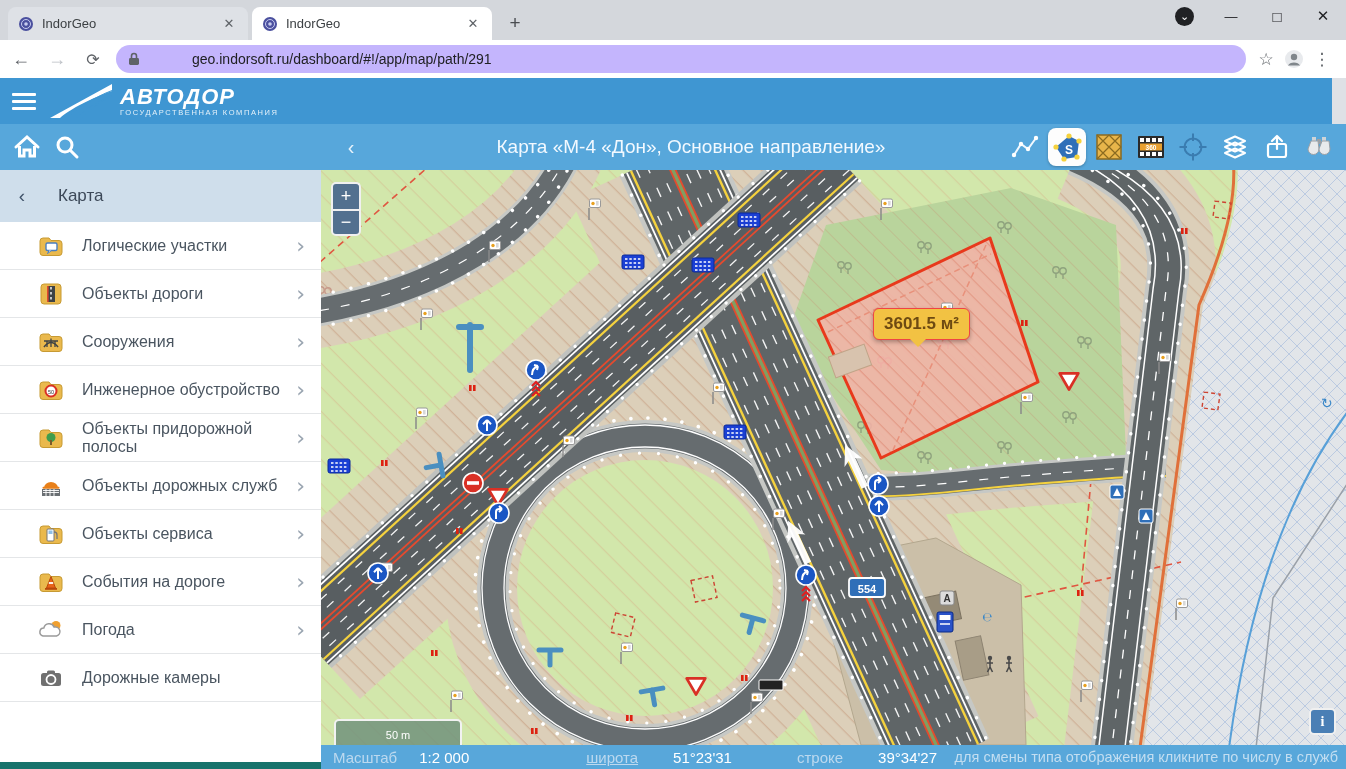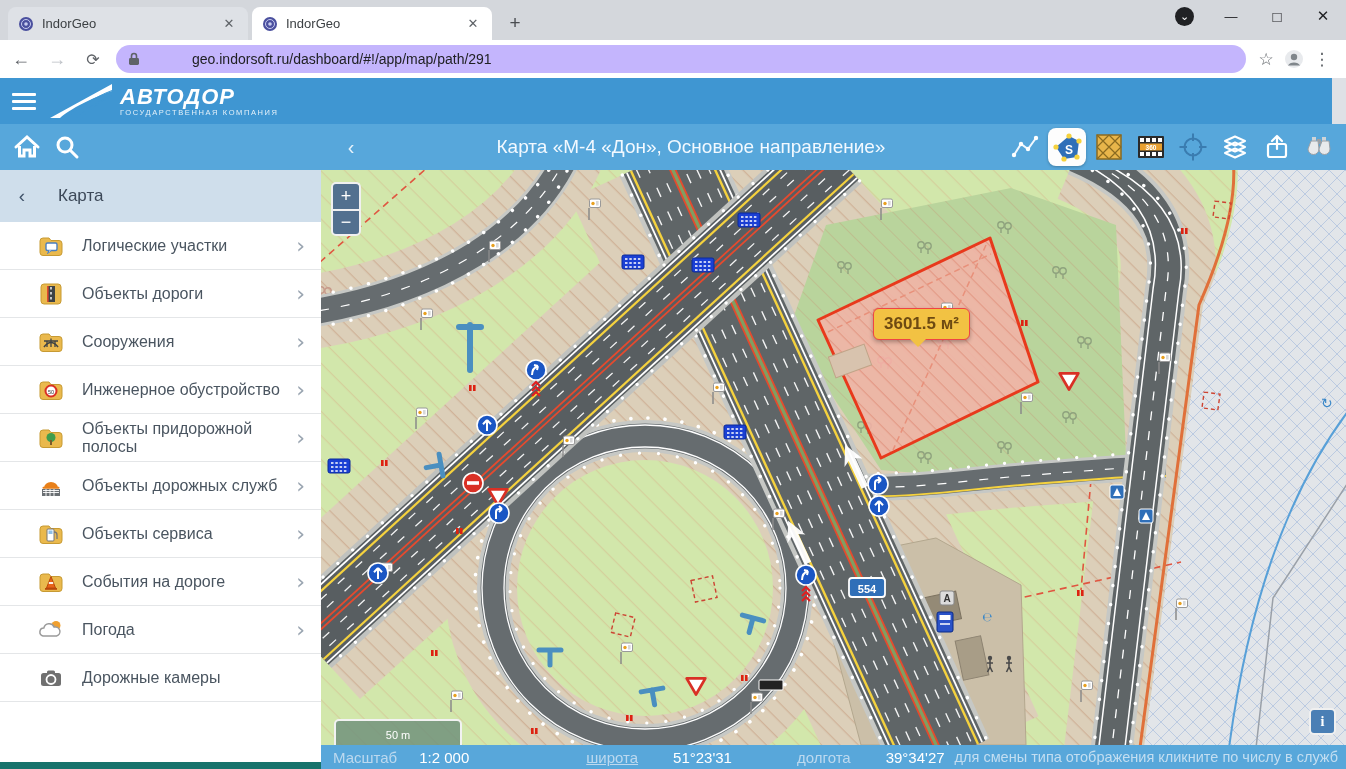--- a/index.html
+++ b/index.html
@@ -667,16 +667,16 @@
 </div>
 <div id="scalebar">50 m</div>
 <div id="infobtn">i</div>
 <div id="areatip">3601.5 м²</div>
 
 <div id="statusbar">
   <span class="lab" style="margin-left:12px;">Масштаб</span>
   <span class="val">1:2 000</span>
   <span class="lab" style="margin-left:117px;text-decoration:underline;">широта</span>
   <span class="val" style="margin-left:35px;">51°23'31</span>
-  <span class="lab" style="margin-left:65px;">долгота</span>
+  <span class="lab" style="margin-left:65px;">строке</span>
   <span class="val" style="margin-left:35px;">39°34'27</span>
   <span class="hint">для смены типа отображения кликните по числу в служб</span>
 </div>
 
 </body></html>

